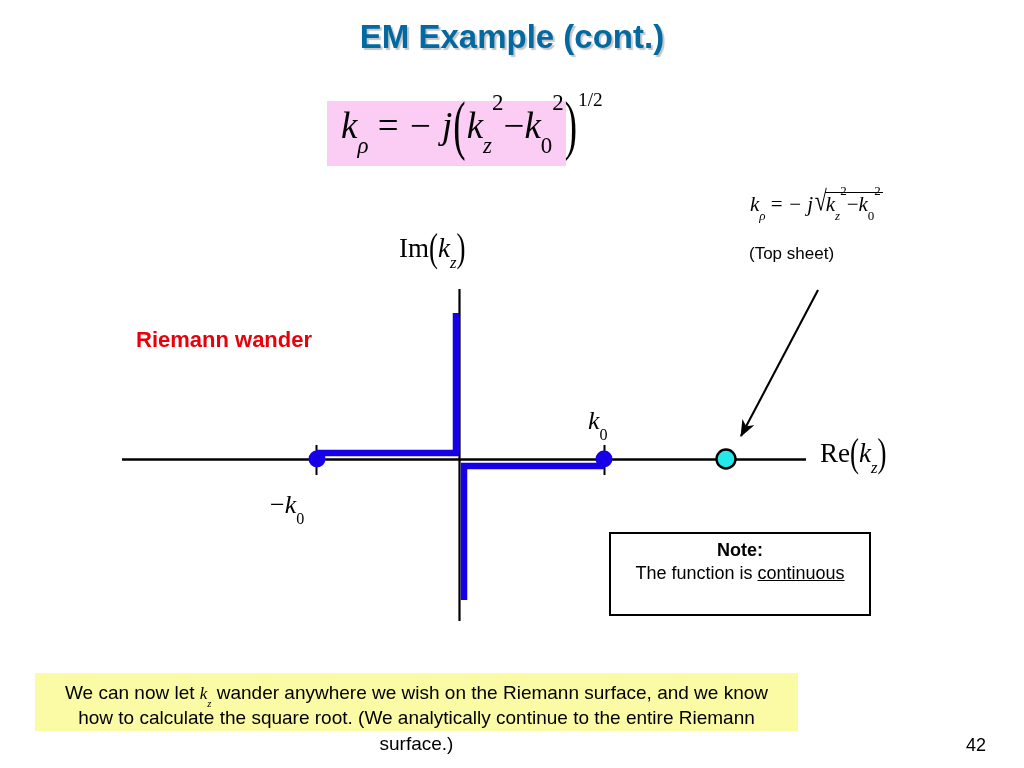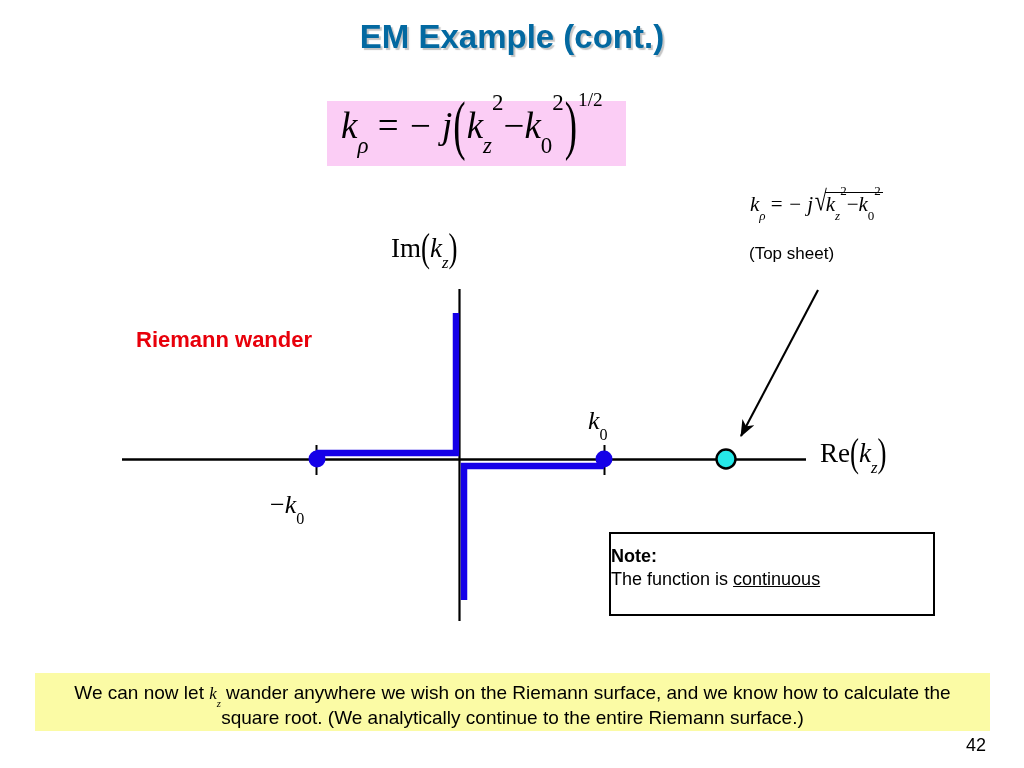--- a/index.html
+++ b/index.html
@@ -61,21 +61,21 @@
     transform: scaleY(1.45);
     transform-origin: center;
     margin: 0 0px;
   }
 
   
   #formula-box {
     position: absolute;
     left: 327px;
     top: 101px;
-    width: 299px;
+    width: 239px;
     height: 65px;
     background: #FBCDF5;
   }
   #formula-box .math {
     position: absolute;
     left: 14px;
     top: 6px;
     font-size: 37px;
   }
 
@@ -110,21 +110,21 @@
     width: 215px;
     text-align: left;
     font-family: "Liberation Sans", sans-serif;
     font-size: 17px;
     color: #000;
   }
 
   
   #im-axis-label {
     position: absolute;
-    left: 391px;
+    left: 399px;
     top: 235px;
     font-size: 27px;
   }
   #re-axis-label {
     position: absolute;
     left: 820px;
     top: 440px;
     font-size: 27px;
   }
   #label-k0 {
@@ -158,41 +158,41 @@
     top: 0;
     width: 1024px;
     height: 768px;
   }
 
   
   #note-box {
     position: absolute;
     left: 609px;
     top: 532px;
-    width: 326px;
+    width: 262px;
     height: 84px;
     background: #ffffff;
     border: 2.5px solid #000000;
     box-sizing: border-box;
-    text-align: left;
+    text-align: center;
     font-family: "Liberation Sans", sans-serif;
     font-size: 18px;
     color: #000;
-    padding-top: 11px;
+    padding-top: 5px;
     line-height: 1.28;
   }
   #note-title { font-weight: bold; }
   .underline { text-decoration: underline; margin-top: 36px; }
 
   
   #summary-banner {
     position: absolute;
     left: 35px;
     top: 673px;
-    width: 955px;
+    width: 763px;
     height: 58px;
     background: #FBFBA5;
     box-sizing: border-box;
     text-align: center;
     font-family: "Liberation Sans", sans-serif;
     font-size: 19px;
     color: #000;
     padding: 7px 10px 0 10px;
     line-height: 1.33;
   }

